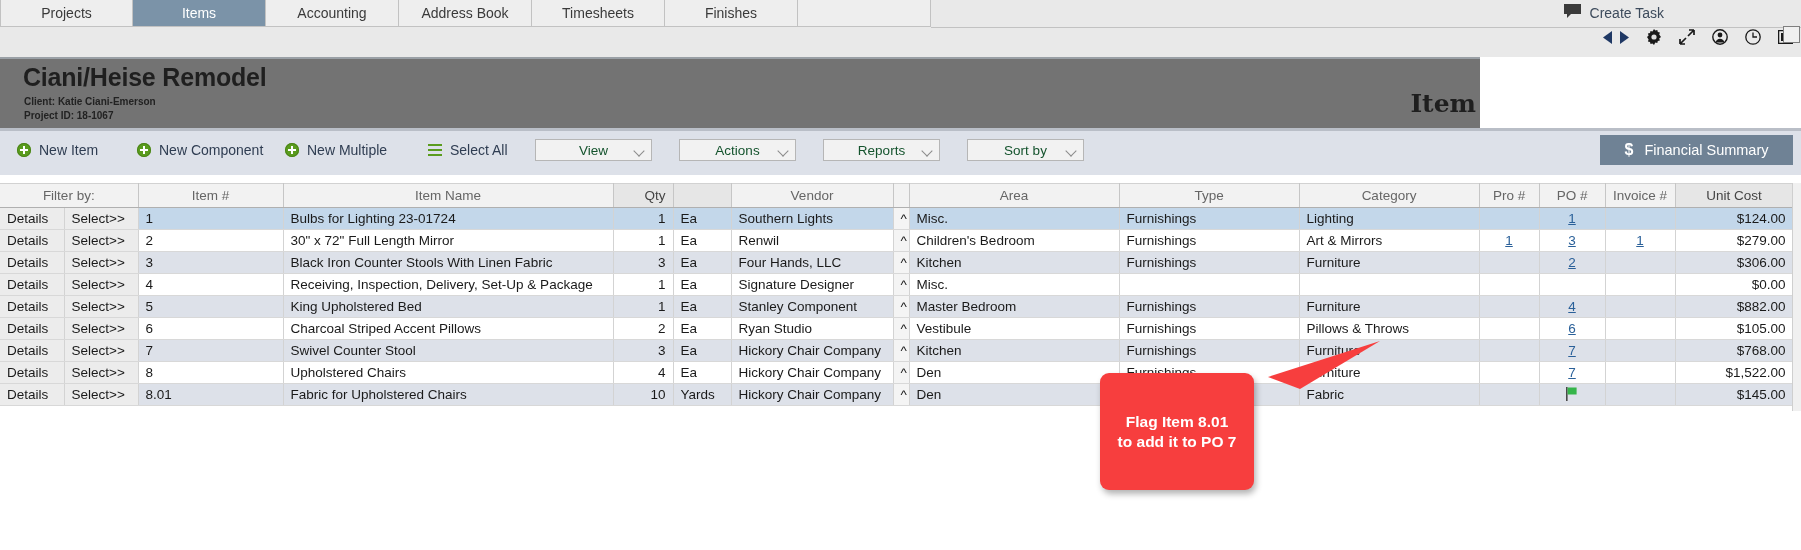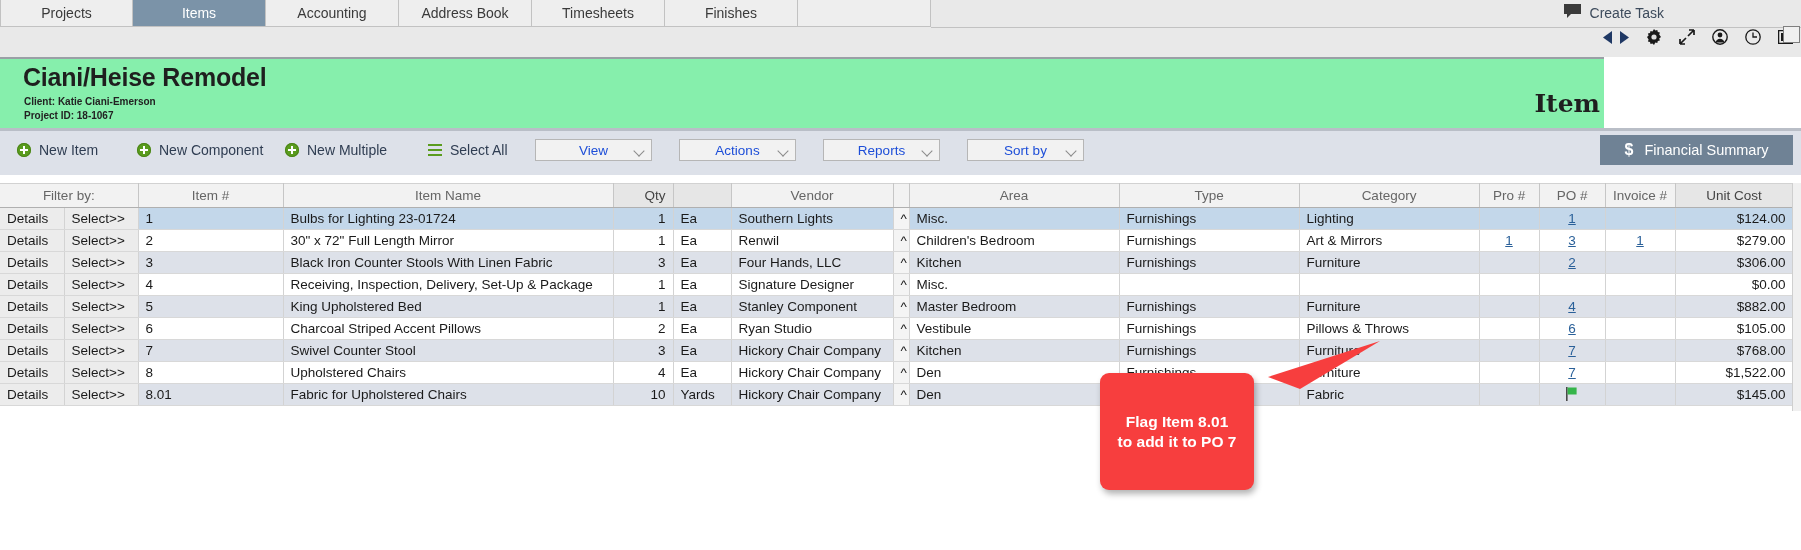--- a/index.html
+++ b/index.html
@@ -48,22 +48,22 @@
     display:flex;align-items:center;gap:17px;
   }
   .iconrow .ic{cursor:pointer;display:block;line-height:0;}
   .scrollcorner{
     position:absolute;right:1px;top:26px;width:15px;height:15px;
     border:1px solid #7f7f7f;background:#f0f0f0;
   }
 
   
   .projhead{
-    position:absolute;top:57px;left:0;width:1604px;height:71px;
-    background:#86efac;
+    position:absolute;top:57px;left:0;width:1480px;height:71px;
+    background:#737373;
     border-top:2px solid #9aa0a6;
   }
   .projtitle{
     position:absolute;left:23px;top:4px;
     font-size:25px;font-weight:bold;color:#1f1f1f;letter-spacing:-0.2px;
   }
   .projline{
     position:absolute;left:24px;font-size:10px;font-weight:bold;color:#222;
   }
   .projline.l1{top:37px;}
@@ -98,21 +98,21 @@
   .burger i{position:absolute;left:0;width:14px;height:2px;background:#5a9c1e;display:block;}
   .burger i:nth-child(1){top:0;}
   .burger i:nth-child(2){top:5px;}
   .burger i:nth-child(3){top:10px;}
 
   .dd{
     position:absolute;top:8px;height:22px;width:117px;
     background:#f2f2f2;border:1px solid #b6b6b6;
     box-sizing:border-box;cursor:pointer;
     display:flex;align-items:center;justify-content:center;
-    font-size:13.5px;color:#1d4ed8;
+    font-size:13.5px;color:#14532d;
   }
   .dd .cv{
     position:absolute;right:8px;top:7px;
     width:7px;height:7px;border-right:1.5px solid #8b8b8b;border-bottom:1.5px solid #8b8b8b;
     transform:rotate(45deg);
   }
   .finbtn{
     position:absolute;right:8px;top:4px;height:30px;width:193px;
     background:#6f8295;color:#fff;
     display:flex;align-items:center;justify-content:center;gap:11px;

